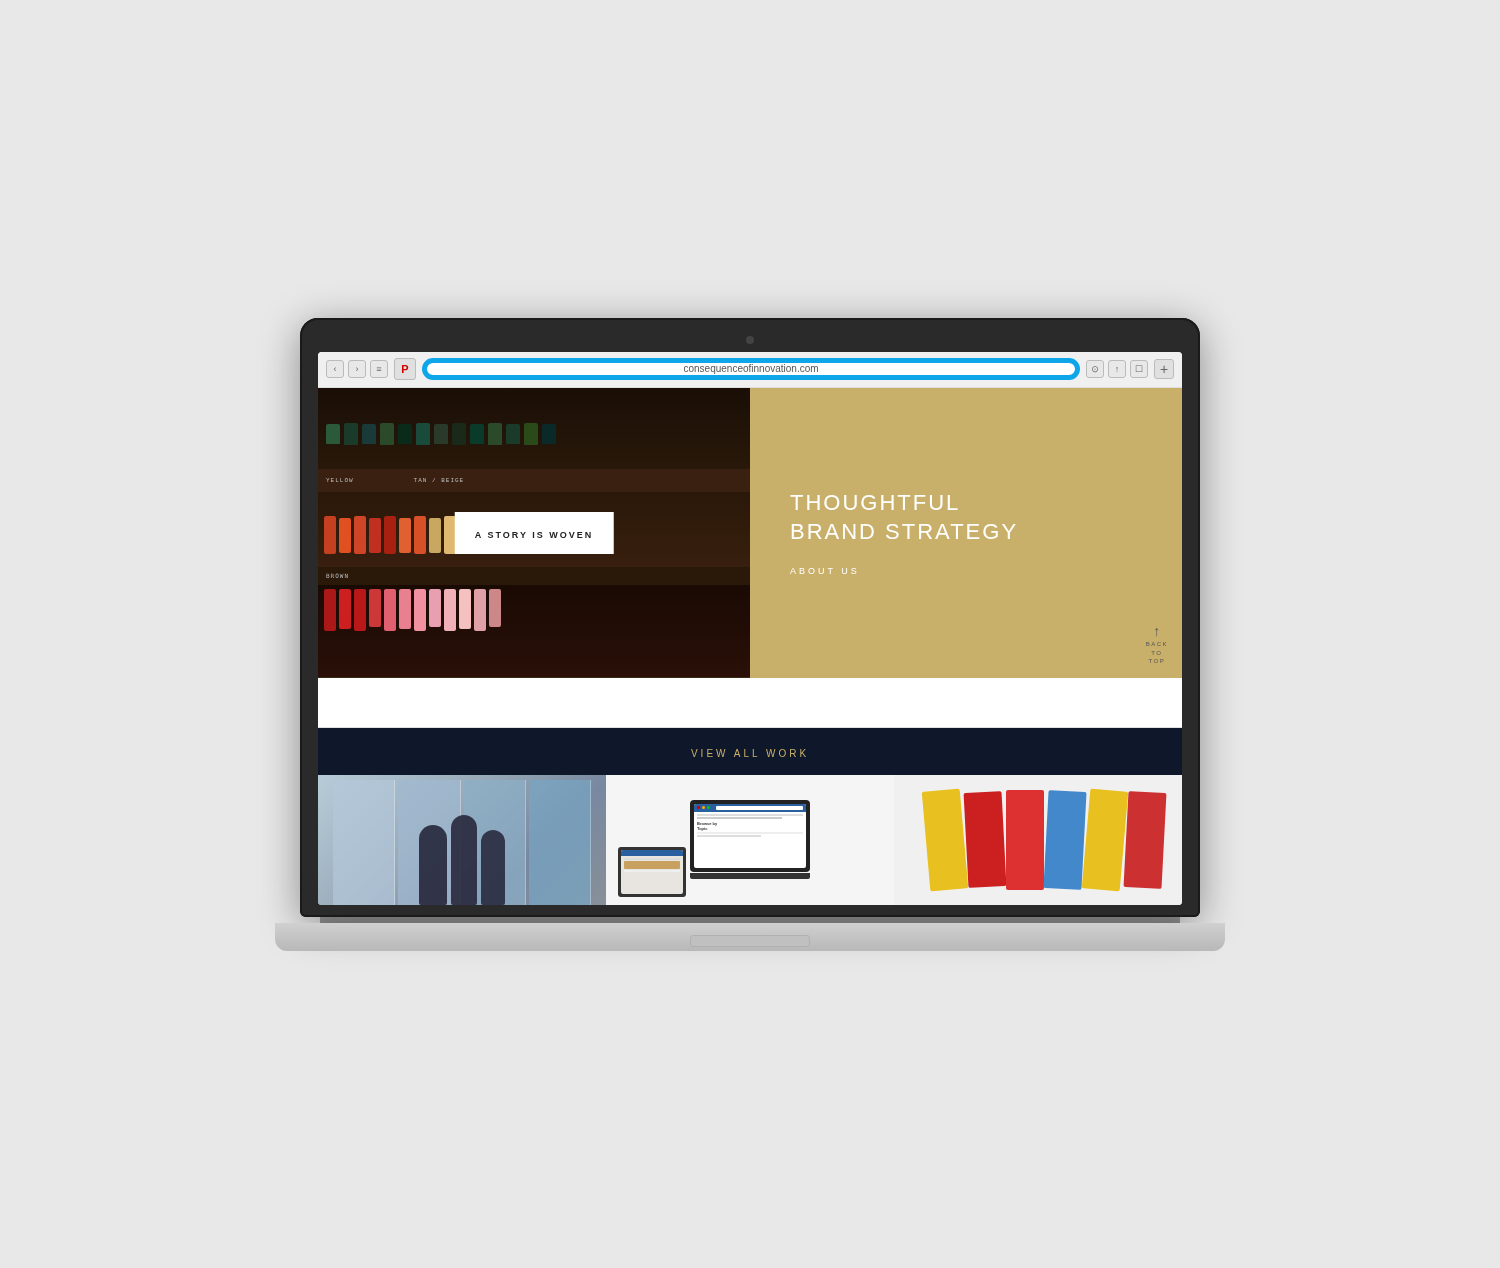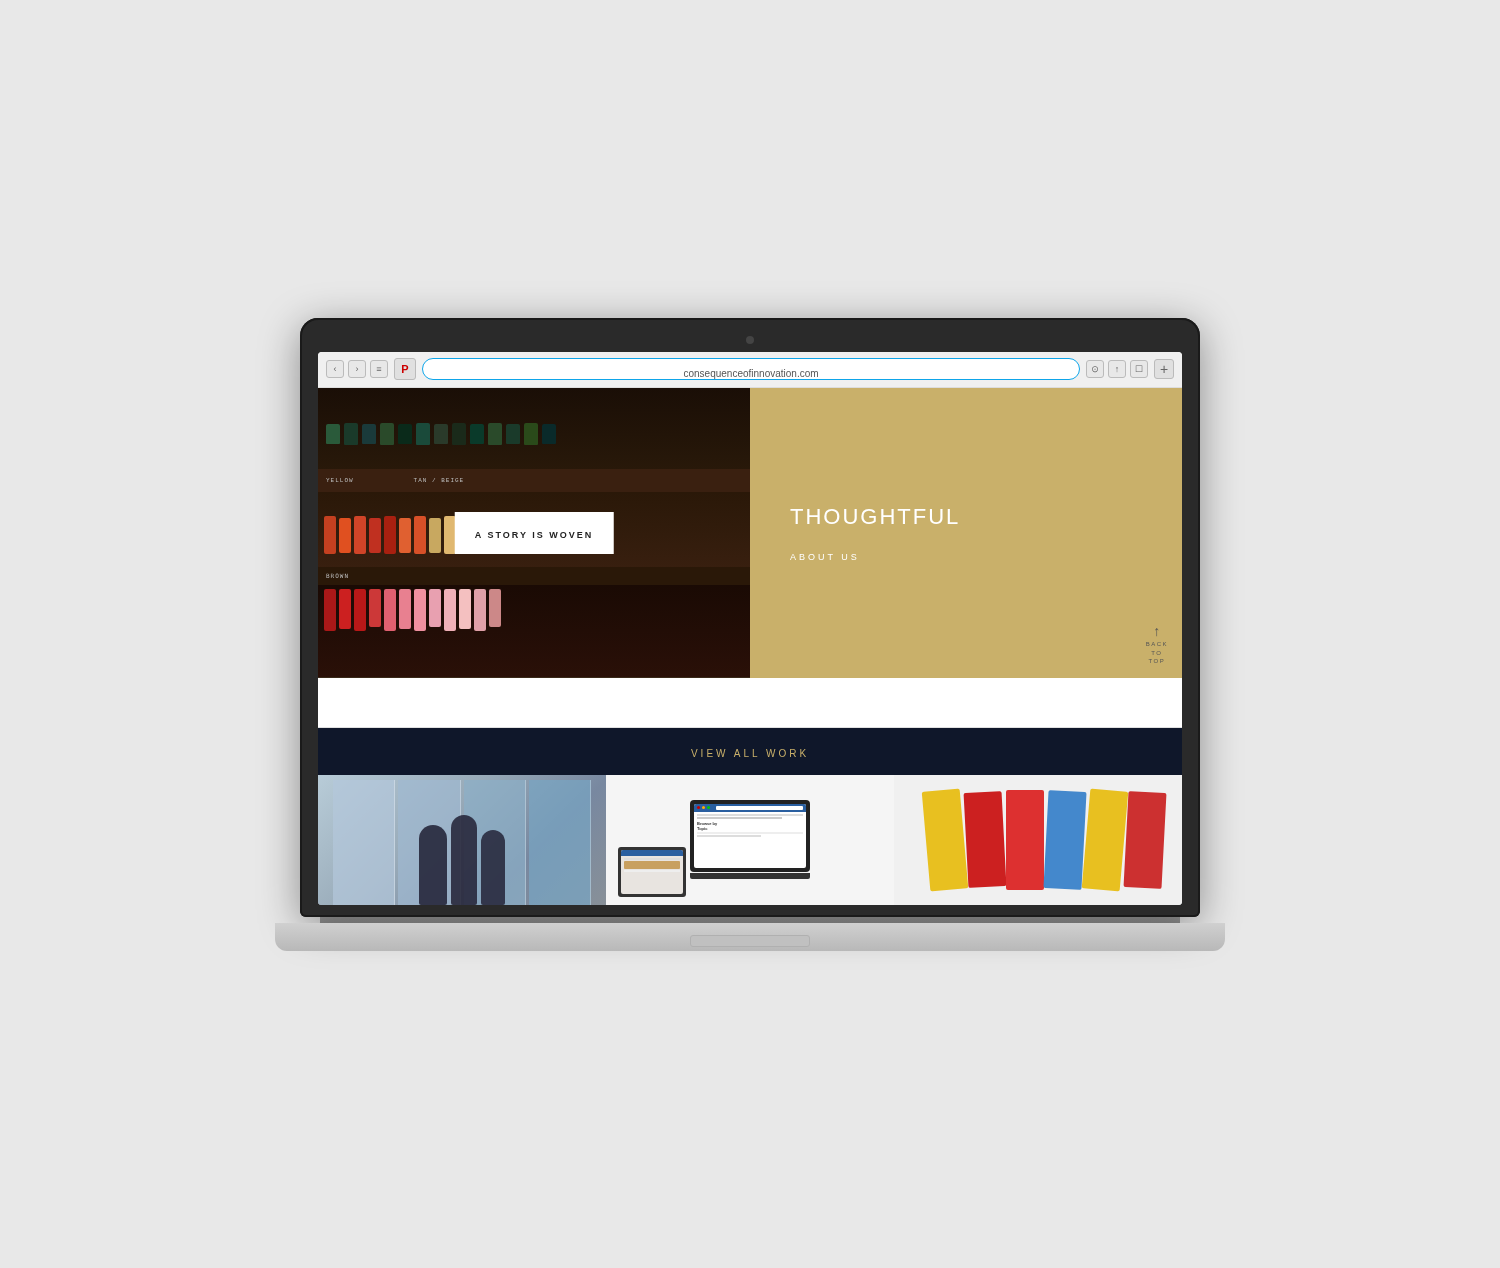--- a/index.html
+++ b/index.html
@@ -87,24 +87,24 @@
       justify-content: center;
       font-size: 11px;
       color: #c00;
       font-weight: bold;
     }
 
     .address-bar {
       flex: 1;
       height: 22px;
       background: #fff;
-      border: 1px solid #0ea5e9;
+      border: 5px solid #0ea5e9;
       border-radius: 11px;
       display: flex;
-      align-items: flex-end;
+      align-items: flex-start;
       justify-content: center;
       font-size: 10px;
       color: #555;
       padding: 0 8px;
     }
 
     .browser-icons {
       display: flex;
       gap: 4px;
       align-items: center;
@@ -441,20 +441,21 @@
             </div>
 
             <div class="story-box">
               <span class="story-box-text">A STORY IS WOVEN</span>
             </div>
           </div>
 
           <div class="brand-panel">
             <div class="brand-heading">
               <div>THOUGHTFUL</div>
+              <div>BRAND STRATEGY</div>
             </div>
             <div class="about-us-link">ABOUT US</div>
 
             <div class="back-to-top">
               <div class="back-to-top-arrow">↑</div>
               <div class="back-to-top-text">BACK<br>TO<br>TOP</div>
             </div>
           </div>
         </div>
 

